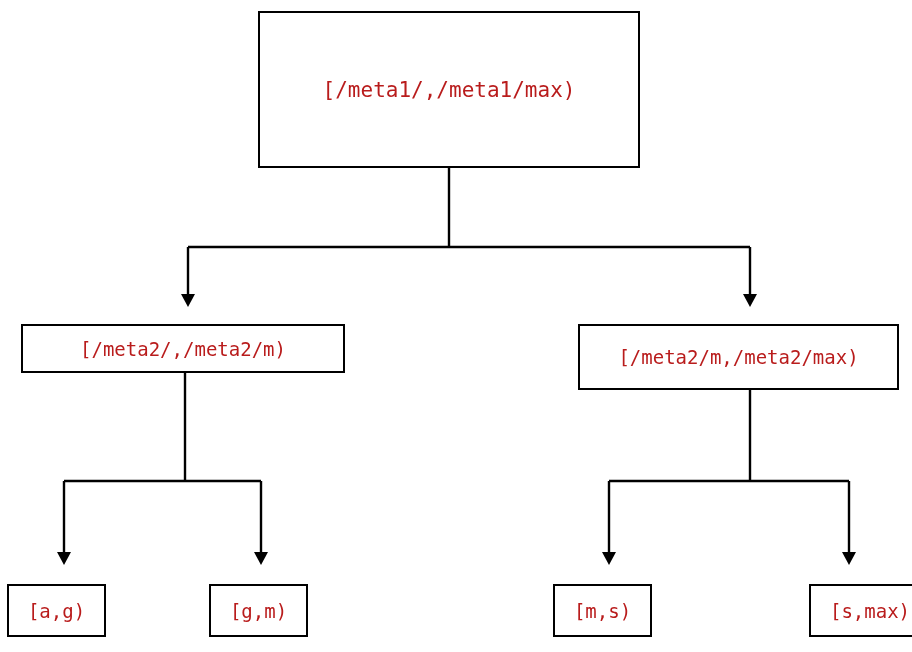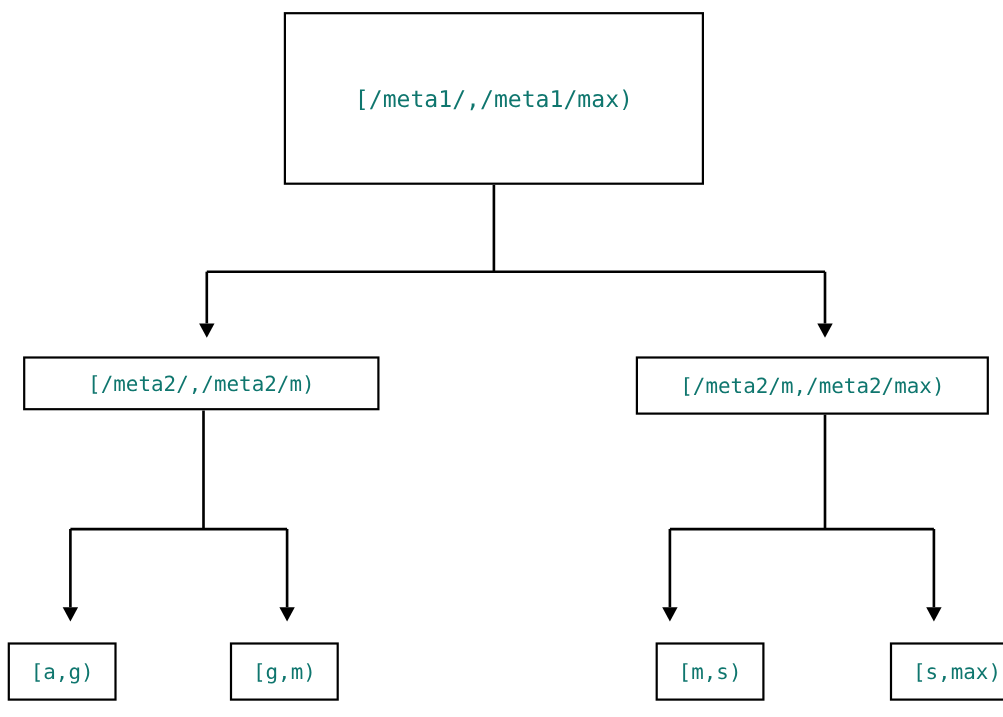--- a/index.html
+++ b/index.html
@@ -25,21 +25,21 @@
     pointer-events: none;
   }
   .node-box {
     position: absolute;
     box-sizing: border-box;
     background: #ffffff;
     border: 2px solid #000000;
     display: flex;
     align-items: center;
     justify-content: center;
-    color: #0f766e;
+    color: #b91c1c;
     white-space: pre;
   }
   .node-label {
     display: block;
     text-align: center;
     letter-spacing: 0px;
   }
   
   #node-root {
     left: 258px;
@@ -54,21 +54,21 @@
     top: 324px;
     width: 324px;
     height: 49px;
     font-size: 19px;
     align-items: center;
   }
   #node-meta2-right {
     left: 578px;
     top: 324px;
     width: 321px;
-    height: 53px;
+    height: 66px;
     font-size: 19px;
   }
   
   #node-leaf-ag {
     left: 7px;
     top: 584px;
     width: 99px;
     height: 53px;
     font-size: 19px;
   }
@@ -78,21 +78,20 @@
     width: 99px;
     height: 53px;
     font-size: 19px;
   }
   #node-leaf-ms {
     left: 553px;
     top: 584px;
     width: 99px;
     height: 53px;
     font-size: 19px;
-    margin-left: 43px;
   }
   #node-leaf-smax {
     left: 809px;
     top: 584px;
     width: 122px;
     height: 53px;
     font-size: 19px;
   }
 </style>
 </head>

